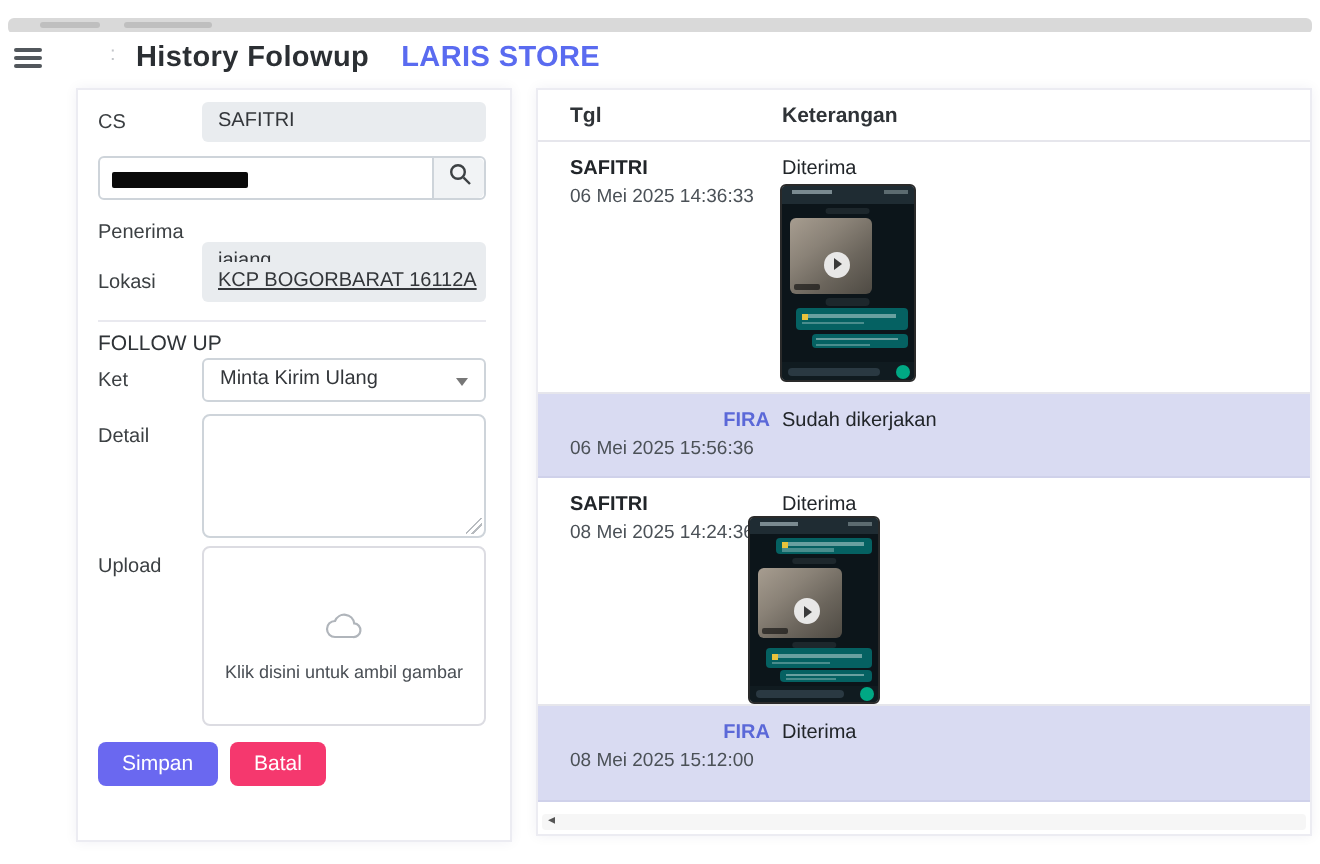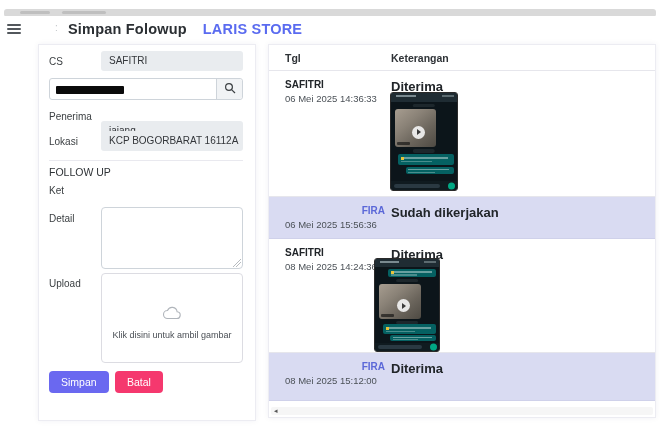--- a/index.html
+++ b/index.html
@@ -55,21 +55,21 @@
   .thead { position:absolute; left:0; top:0; width:100%; height:26px; border-bottom:1px solid #e6e6ec; }
   .th { position:absolute; top:7px; font-size:10.5px; font-weight:bold; color:#2f3337; }
   .th-tgl { left:16px; } .th-ket { left:122px; }
   .trow { position:absolute; left:0; width:100%; border-bottom:1px solid #e6e6ec; }
   .trow.hl { background:#d9dbf2; border-bottom:1px solid #cfd1ea; }
   .cell-tgl { position:absolute; left:16px; top:8px; width:100px; }
   .cell-ket { position:absolute; left:122px; top:8px; right:10px; }
   .rname { font-size:10px; font-weight:bold; color:#212529; }
   .rname.fira { color:#5b68d8;text-align:right; }
   .rdate { font-size:9.5px; color:#4b5157; margin-top:3px; }
-  .rstatus { font-size:13px; font-weight:bold; color:#212529; }
+  .rstatus { font-size:10px; font-weight:normal; color:#212529; }
   .rdetail { font-size:10px; color:#24282c; margin-top:9px; }
 
   
   .wa { position:absolute; background:#0c151a; border-radius:2px; overflow:hidden; outline:1px solid #2a2a2a; cursor:pointer; }
   .wa-h { position:absolute; top:0; left:0; right:0; height:9%; background:#1f2c33; }
   .wa-h:before { content:""; position:absolute; left:8%; top:25%; width:30%; height:2px; background:#7a8a90; }
   .wa-h:after  { content:""; position:absolute; right:5%; top:25%; width:18%; height:2px; background:#5c6b70; }
   .wa-pill { position:absolute; left:50%; transform:translateX(-50%); width:34%; height:3.5%; background:#1d272c; border-radius:2px; }
   .wa-photo { position:absolute; border-radius:3px;
               background:linear-gradient(140deg,#a79d90 0%, #8a8277 35%, #6b655c 65%, #4e4a43 100%); }
@@ -100,21 +100,21 @@
   </div>
 
   <div class="app-header">
     <div class="hamburger">
         <span></span>
         <span></span>
         <span></span>
       </div>
     <div class="divider-dots">:</div>
     <div class="page-title">
-      <span>Simpan Folowup</span><span class="brand">LARIS STORE</span>
+      <span>History Folowup</span><span class="brand">LARIS STORE</span>
     </div>
   </div>
 
   <div id="left-card" class="card">
 
     <div class="flabel" style="top:11px;">CS</div>
     <div class="finput" style="top:6px;">SAFITRI</div>
 
     <div class="search-wrap">
       <div class="redaction-bar"></div>
@@ -125,27 +125,31 @@
               <line x1="7.8" y1="7.8" x2="11" y2="11" stroke="#3c4043" stroke-width="1.2"></line>
             </svg>
         </span>
       </div>
     </div>
 
     <div class="flabel" style="top:66px;">Penerima</div>
     <div class="finput" style="top:76px;">jajang</div>
 
     <div class="flabel" style="top:91px;">Lokasi</div>
-    <div class="finput" style="top:86px;">KCP BOGORBARAT 16112A</div>
+    <div class="finput" style="top:86px;text-decoration:underline;">KCP BOGORBARAT 16112A</div>
 
     <div class="hr" style="top:115px;"></div>
 
     <div class="section-title" style="top:121px;">FOLLOW UP</div>
 
     <div class="flabel" style="top:140px;">Ket</div>
+    <div class="select" style="top:134px;">
+      <span>Minta Kirim Ulang</span>
+      <span class="caret"></span>
+    </div>
 
     <div class="flabel" style="top:168px;">Detail</div>
     <div class="textarea" style="top:162px;">
       <span></span>
       <div class="resize-corner"></div>
     </div>
 
     <div class="flabel" style="top:233px;">Upload</div>
     <div class="dropzone" style="top:228px;">
       <div class="cloud">

